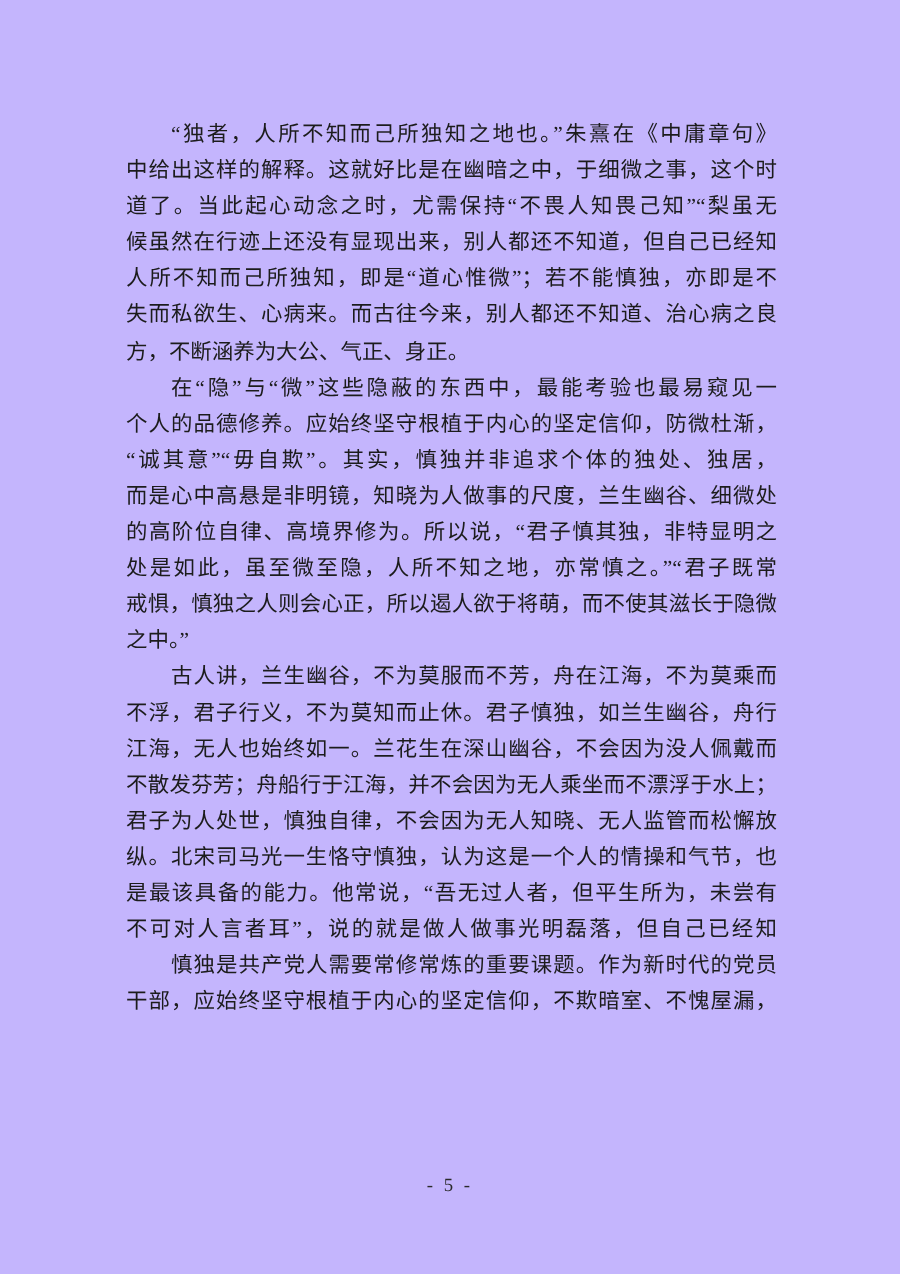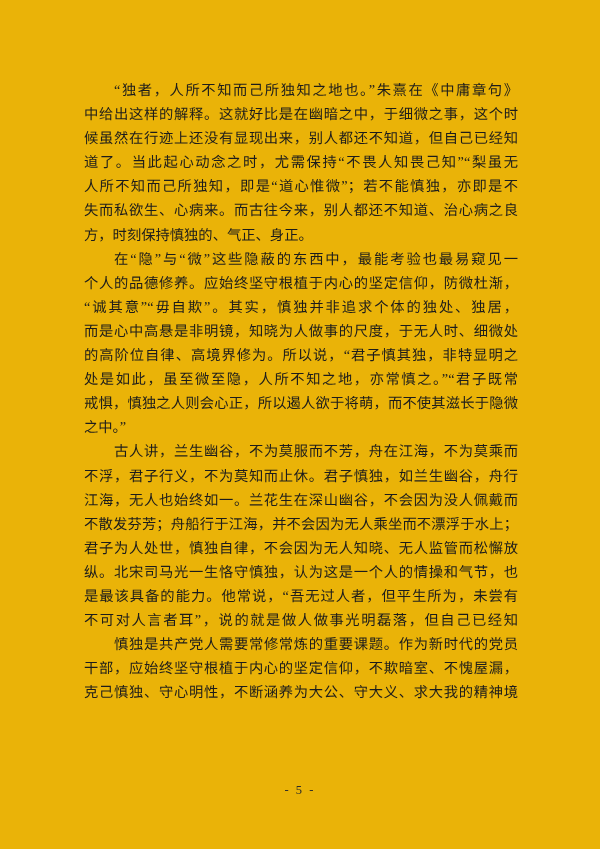--- a/index.html
+++ b/index.html
@@ -4,21 +4,21 @@
 <style>
   html, body {
     margin: 0;
     padding: 0;
     background: #ffffff;
   }
   .page {
     position: relative;
     width: 600px;
     height: 849px;
-    background: #eab308;
+    background: #c4b5fd;
     overflow: hidden;
     font-family: "Liberation Serif", "DejaVu Serif", serif;
   }
   .text-body {
     position: absolute;
     left: 84px;
     top: 78px;
     width: 434px;
     color: #1c1c1c;
     font-size: 14.3px;
@@ -54,46 +54,45 @@
   }
 </style>
 </head>
 <body>
 
 <div class="page">
   <div class="text-body" id="document-text">
       <div class="paragraph">
         <div class="line indent fill">“独者，人所不知而己所独知之地也。”朱熹在《中庸章句》</div>
         <div class="line fill">中给出这样的解释。这就好比是在幽暗之中，于细微之事，这个时</div>
+        <div class="line fill">道了。当此起心动念之时，尤需保持“不畏人知畏己知”“梨虽无</div>
         <div class="line fill">候虽然在行迹上还没有显现出来，别人都还不知道，但自己已经知</div>
-        <div class="line fill">道了。当此起心动念之时，尤需保持“不畏人知畏己知”“梨虽无</div>
         <div class="line fill">人所不知而己所独知，即是“道心惟微”；若不能慎独，亦即是不</div>
         <div class="line fill">失而私欲生、心病来。而古往今来，别人都还不知道、治心病之良</div>
-        <div class="line">方，时刻保持慎独的、气正、身正。</div>
+        <div class="line">方，不断涵养为大公、气正、身正。</div>
       </div>
       <div class="paragraph">
         <div class="line indent fill">在“隐”与“微”这些隐蔽的东西中，最能考验也最易窥见一</div>
         <div class="line fill">个人的品德修养。应始终坚守根植于内心的坚定信仰，防微杜渐，</div>
         <div class="line fill">“诚其意”“毋自欺”。其实，慎独并非追求个体的独处、独居，</div>
-        <div class="line fill">而是心中高悬是非明镜，知晓为人做事的尺度，于无人时、细微处</div>
+        <div class="line fill">而是心中高悬是非明镜，知晓为人做事的尺度，兰生幽谷、细微处</div>
         <div class="line fill">的高阶位自律、高境界修为。所以说，“君子慎其独，非特显明之</div>
         <div class="line fill">处是如此，虽至微至隐，人所不知之地，亦常慎之。”“君子既常</div>
         <div class="line fill">戒惧，慎独之人则会心正，所以遏人欲于将萌，而不使其滋长于隐微</div>
         <div class="line">之中。”</div>
       </div>
       <div class="paragraph">
         <div class="line indent fill">古人讲，兰生幽谷，不为莫服而不芳，舟在江海，不为莫乘而</div>
         <div class="line fill">不浮，君子行义，不为莫知而止休。君子慎独，如兰生幽谷，舟行</div>
         <div class="line fill">江海，无人也始终如一。兰花生在深山幽谷，不会因为没人佩戴而</div>
         <div class="line fill">不散发芬芳；舟船行于江海，并不会因为无人乘坐而不漂浮于水上；</div>
         <div class="line fill">君子为人处世，慎独自律，不会因为无人知晓、无人监管而松懈放</div>
         <div class="line fill">纵。北宋司马光一生恪守慎独，认为这是一个人的情操和气节，也</div>
         <div class="line fill">是最该具备的能力。他常说，“吾无过人者，但平生所为，未尝有</div>
         <div class="line fill">不可对人言者耳”，说的就是做人做事光明磊落，但自己已经知</div>
       </div>
       <div class="paragraph">
         <div class="line indent fill">慎独是共产党人需要常修常炼的重要课题。作为新时代的党员</div>
         <div class="line fill">干部，应始终坚守根植于内心的坚定信仰，不欺暗室、不愧屋漏，</div>
-        <div class="line fill">克己慎独、守心明性，不断涵养为大公、守大义、求大我的精神境</div>
       </div>
     </div>
   <div class="footer">- 5 -</div>
 </div>
 
 </body></html>

